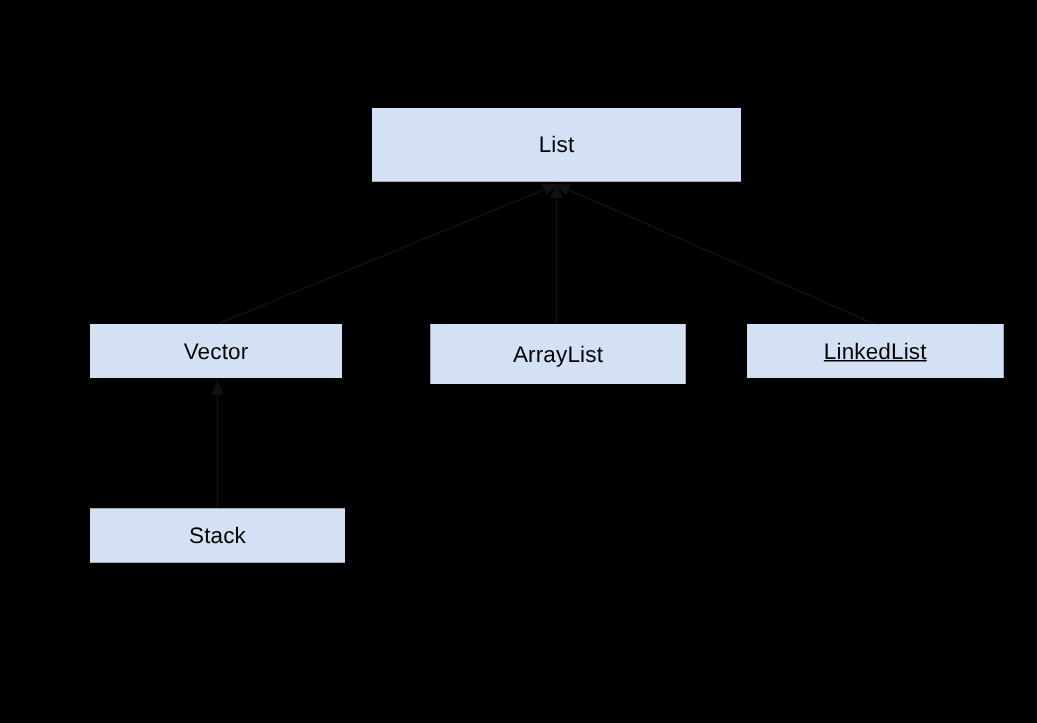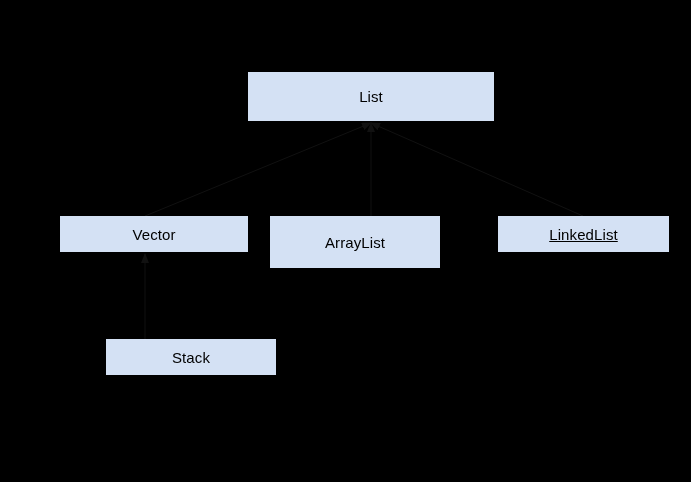--- a/index.html
+++ b/index.html
@@ -45,42 +45,41 @@
   }
   #node-list {
     left: 248px;
     top: 72px;
     width: 246px;
     height: 49px;
   }
   #node-vector {
     left: 60px;
     top: 216px;
-    width: 188px;
+    width: 168px;
     height: 36px;
   }
   #node-arraylist {
-    left: 270px;
+    left: 287px;
     top: 216px;
     width: 170px;
-    height: 52px;
+    height: 40px;
   }
   #node-linkedlist {
     left: 498px;
     top: 216px;
     width: 171px;
     height: 36px;
     text-decoration: underline;
   }
   #node-stack {
     left: 60px;
     top: 339px;
     width: 170px;
     height: 36px;
-    margin-left: 46px;
   }
 </style>
 </head>
 <body>
 
 <div id="canvas">
 
   <svg id="edge-layer" width="691" height="482" viewBox="0 0 691 482" xmlns="http://www.w3.org/2000/svg">
     <defs>
       <marker id="arrowhead" markerWidth="10" markerHeight="8" refX="9" refY="4" orient="auto" markerUnits="userSpaceOnUse">

